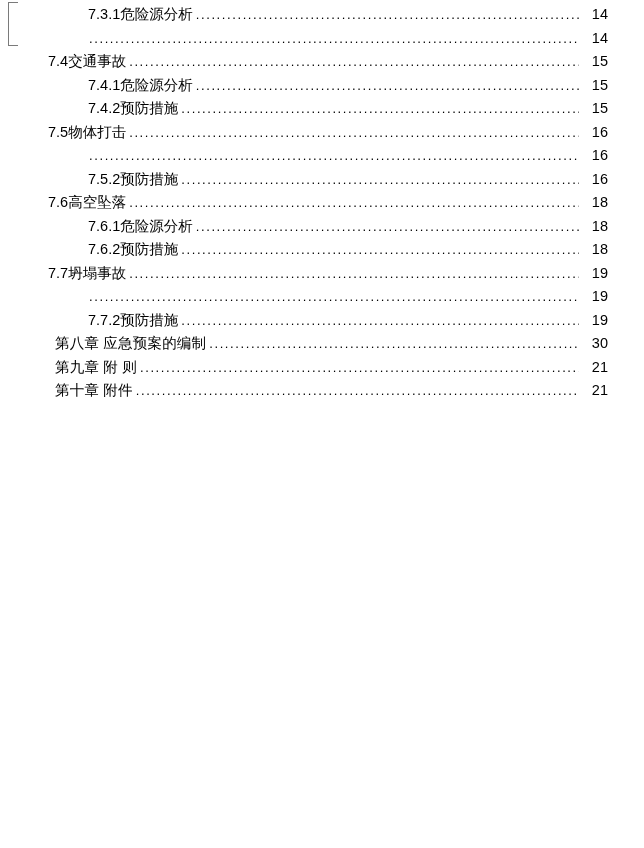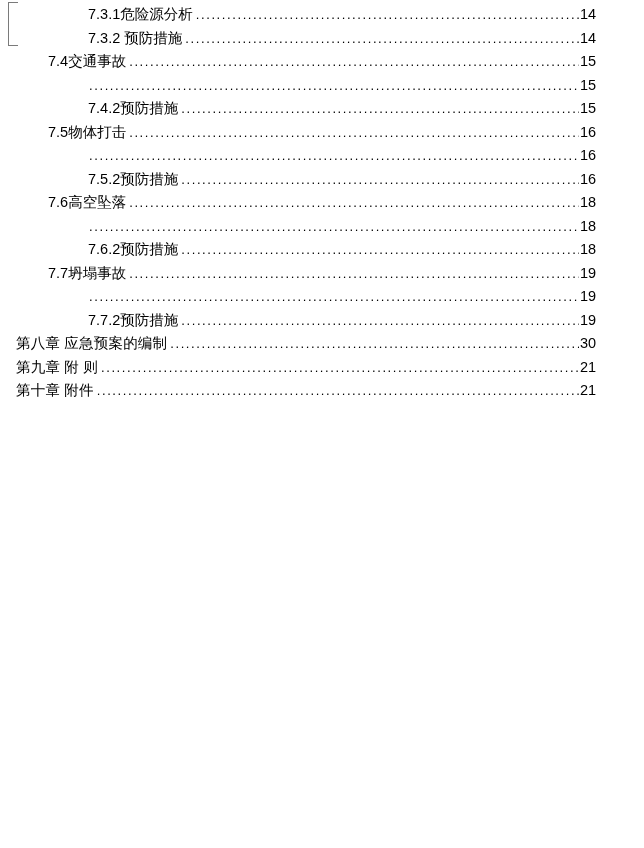--- a/index.html
+++ b/index.html
@@ -56,53 +56,53 @@
     font-size: 13px;
     letter-spacing: 1.6px;
     color: #000;
     height: 20px;
     line-height: 20px;
     white-space: nowrap;
     margin: 0 1px;
   }
   .toc-page {
     flex: 0 0 auto;
-    text-align: left;
+    text-align: right;
     width: 28px;
     padding-right: 12px;
   }
   
-  .lvl-1 { padding-left: 16px; }
+  .lvl-1 { padding-left: 16px; margin-left: 39px; }
   .lvl-2 { padding-left: 48px; }
   .lvl-3 { padding-left: 88px; }
 
   .lvl-1 .toc-label { letter-spacing: 0.2px; }
 </style>
 </head>
 <body>
 
 <div class="page">
   <div class="edge-mark"></div>
   <div class="toc" id="toc">
       <div class="toc-entry lvl-3">
         <span class="toc-label">7.3.1危险源分析</span>
         <span class="toc-dots">...............................................................................................................................</span>
         <span class="toc-page">14</span>
       </div>
       <div class="toc-entry lvl-3">
-        <span class="toc-label">7.3.2 预防措施</span>
         <span class="toc-dots">...............................................................................................................................</span>
         <span class="toc-page">14</span>
       </div>
       <div class="toc-entry lvl-2">
         <span class="toc-label">7.4交通事故</span>
         <span class="toc-dots">...............................................................................................................................</span>
         <span class="toc-page">15</span>
       </div>
       <div class="toc-entry lvl-3">
+        <span class="toc-label">7.4.1危险源分析</span>
         <span class="toc-dots">...............................................................................................................................</span>
         <span class="toc-page">15</span>
       </div>
       <div class="toc-entry lvl-3">
         <span class="toc-label">7.4.2预防措施</span>
         <span class="toc-dots">...............................................................................................................................</span>
         <span class="toc-page">15</span>
       </div>
       <div class="toc-entry lvl-2">
         <span class="toc-label">7.5物体打击</span>
@@ -117,20 +117,21 @@
         <span class="toc-label">7.5.2预防措施</span>
         <span class="toc-dots">...............................................................................................................................</span>
         <span class="toc-page">16</span>
       </div>
       <div class="toc-entry lvl-2">
         <span class="toc-label">7.6高空坠落</span>
         <span class="toc-dots">...............................................................................................................................</span>
         <span class="toc-page">18</span>
       </div>
       <div class="toc-entry lvl-3">
+        <span class="toc-label">7.6.1危险源分析</span>
         <span class="toc-dots">...............................................................................................................................</span>
         <span class="toc-page">18</span>
       </div>
       <div class="toc-entry lvl-3">
         <span class="toc-label">7.6.2预防措施</span>
         <span class="toc-dots">...............................................................................................................................</span>
         <span class="toc-page">18</span>
       </div>
       <div class="toc-entry lvl-2">
         <span class="toc-label">7.7坍塌事故</span>

